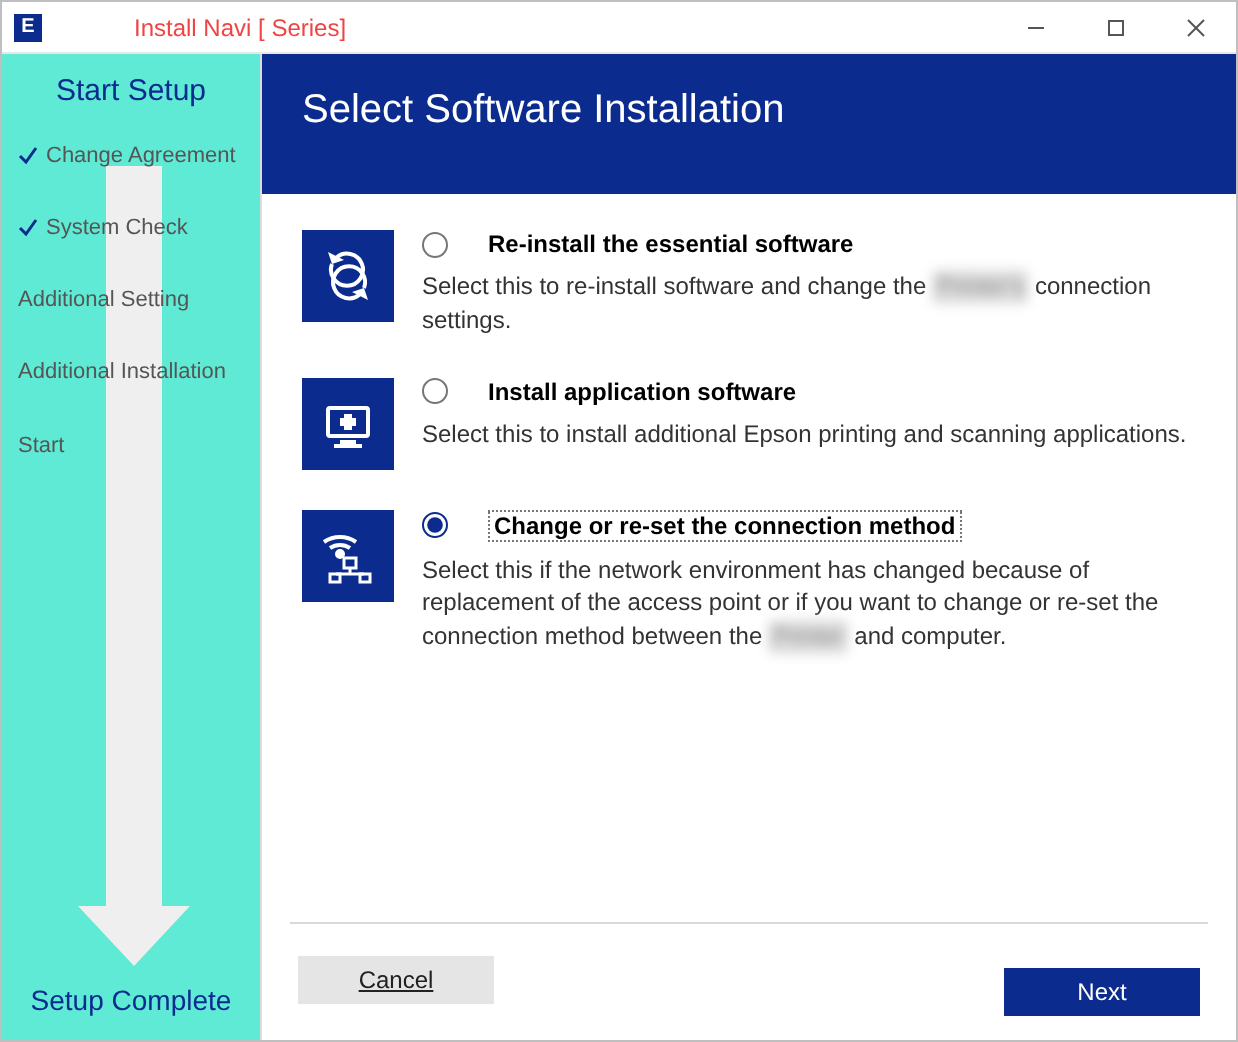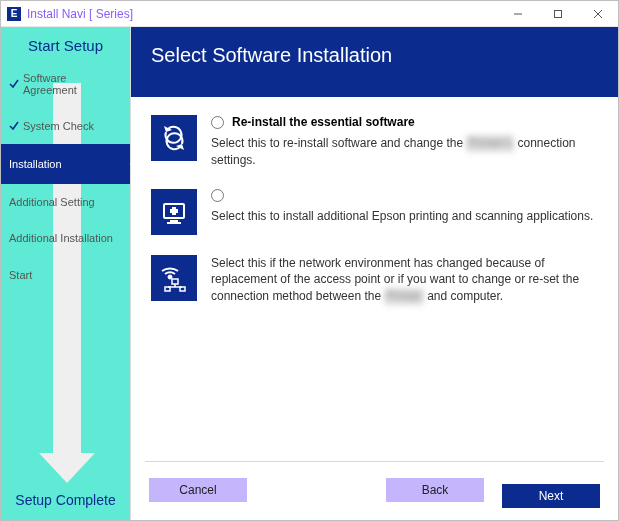--- a/index.html
+++ b/index.html
@@ -26,21 +26,21 @@
     height: 14px;
     background: #0b2c8e;
     color: #fff;
     display: flex;
     align-items: center;
     justify-content: center;
     font-size: 10px;
     font-weight: bold;
     margin-right: 6px;
   }
-  .title-text { color: #8b5cf6; font-size: 12px; }
+  .title-text { color: #ef4444; font-size: 12px; margin-left: 40px; }
   .title-controls { margin-left: auto; display: flex; }
   .title-btn {
     width: 40px;
     height: 26px;
     display: flex;
     align-items: center;
     justify-content: center;
     color: #555;
     font-size: 11px;
   }
@@ -161,21 +161,21 @@
     color: #fff;
     display: flex;
     align-items: center;
     justify-content: center;
   }
   .opt-icon svg { width: 32px; height: 32px; }
   .opt-body { flex: 1; }
   .opt-head {
     display: flex;
     align-items: center;
-    gap: 8px;
+    gap: 20px;
     margin-bottom: 6px;
   }
   .opt-title {
     font-weight: bold;
     font-size: 12px;
     color: #000;
   }
   .opt-title.boxed {
     border: 1px dotted #777;
     padding: 0 2px;
@@ -205,21 +205,21 @@
   .btn {
     width: 98px;
     height: 24px;
     border: none;
     font-size: 12px;
     display: flex;
     align-items: center;
     justify-content: center;
     font-family: inherit;
   }
-  .btn-grey { background: #c4b5fd; color: #222; }
+  .btn-grey { background: #e5e5e5; color: #222; text-decoration: underline; }
   .btn-blue { background: #0b2c8e; color: #fff; margin-top: 12px; }
   .spacer { flex: 1; }
 
   input[type=radio] {
     margin: 0;
     accent-color: #0b2c8e;
   }
 </style>
 </head>
 <body>
@@ -255,32 +255,29 @@
     <div class="arrow-body"></div>
     <div class="arrow-head"></div>
 
     <div class="steps">
       <div class="step">
         <span class="check">
           <svg viewBox="0 0 10 10">
               <polyline points="1,5 4,8 9,1" fill="none" stroke="#0b2c8e" stroke-width="1.5"></polyline>
             </svg>
         </span>
-        <span>Software Agreement</span>
+        <span>Change Agreement</span>
       </div>
       <div class="step">
         <span class="check">
           <svg viewBox="0 0 10 10">
               <polyline points="1,5 4,8 9,1" fill="none" stroke="#0b2c8e" stroke-width="1.5"></polyline>
             </svg>
         </span>
         <span>System Check</span>
-      </div>
-      <div class="step active">
-        <span>Installation</span>
       </div>
       <div class="step">
         <span>Additional Setting</span>
       </div>
       <div class="step" style="line-height:1.2;">
         <span>Additional Installation</span>
       </div>
       <div class="step">
         <span>Start</span>
       </div>
@@ -320,20 +317,21 @@
             <rect x="6" y="8" width="20" height="14" rx="1" fill="none" stroke="#fff" stroke-width="2"></rect>
             <rect x="12" y="24" width="8" height="2"></rect>
             <rect x="9" y="26" width="14" height="2"></rect>
             <rect x="14" y="11" width="4" height="8"></rect>
             <rect x="12" y="13" width="8" height="4"></rect>
           </svg>
         </div>
         <div class="opt-body">
           <label class="opt-head">
             <input type="radio" name="opt" style="">
+            <span class="opt-title">Install application software</span>
           </label>
           <div class="opt-desc">
             <span>Select this to install additional Epson printing and scanning applications.</span>
           </div>
         </div>
       </div>
 
       <div class="option">
         <div class="opt-icon">
           <svg viewBox="0 0 32 32" fill="#fff" stroke="#fff">
@@ -341,28 +339,31 @@
             <path d="M7 12 a9 9 0 0 1 10 0" fill="none" stroke-width="2"></path>
             <circle cx="12" cy="15" r="2"></circle>
             <rect x="14" y="17" width="6" height="5" fill="none" stroke-width="1.5"></rect>
             <line x1="17" y1="22" x2="17" y2="25" stroke-width="1.5"></line>
             <line x1="10" y1="25" x2="24" y2="25" stroke-width="1.5"></line>
             <rect x="7" y="25" width="5" height="4" fill="none" stroke-width="1.5"></rect>
             <rect x="22" y="25" width="5" height="4" fill="none" stroke-width="1.5"></rect>
           </svg>
         </div>
         <div class="opt-body">
+          <label class="opt-head">
+            <input type="radio" name="opt" checked="" style="">
+            <span class="opt-title boxed">Change or re-set the connection method</span>
+          </label>
           <div class="opt-desc">
             <span>Select this if the network environment has changed because of replacement of the access point or if you want to change or re-set the connection method between the </span><span class="blur">Printer</span><span> and computer.</span>
           </div>
         </div>
       </div>
 
     </div>
 
     <div class="footer">
       <button class="btn btn-grey">Cancel</button>
       <div class="spacer"></div>
-      <button class="btn btn-grey" style="margin-right:18px;">Back</button>
       <button class="btn btn-blue">Next</button>
     </div>
   </div>
 </div>
 
 </body></html>

